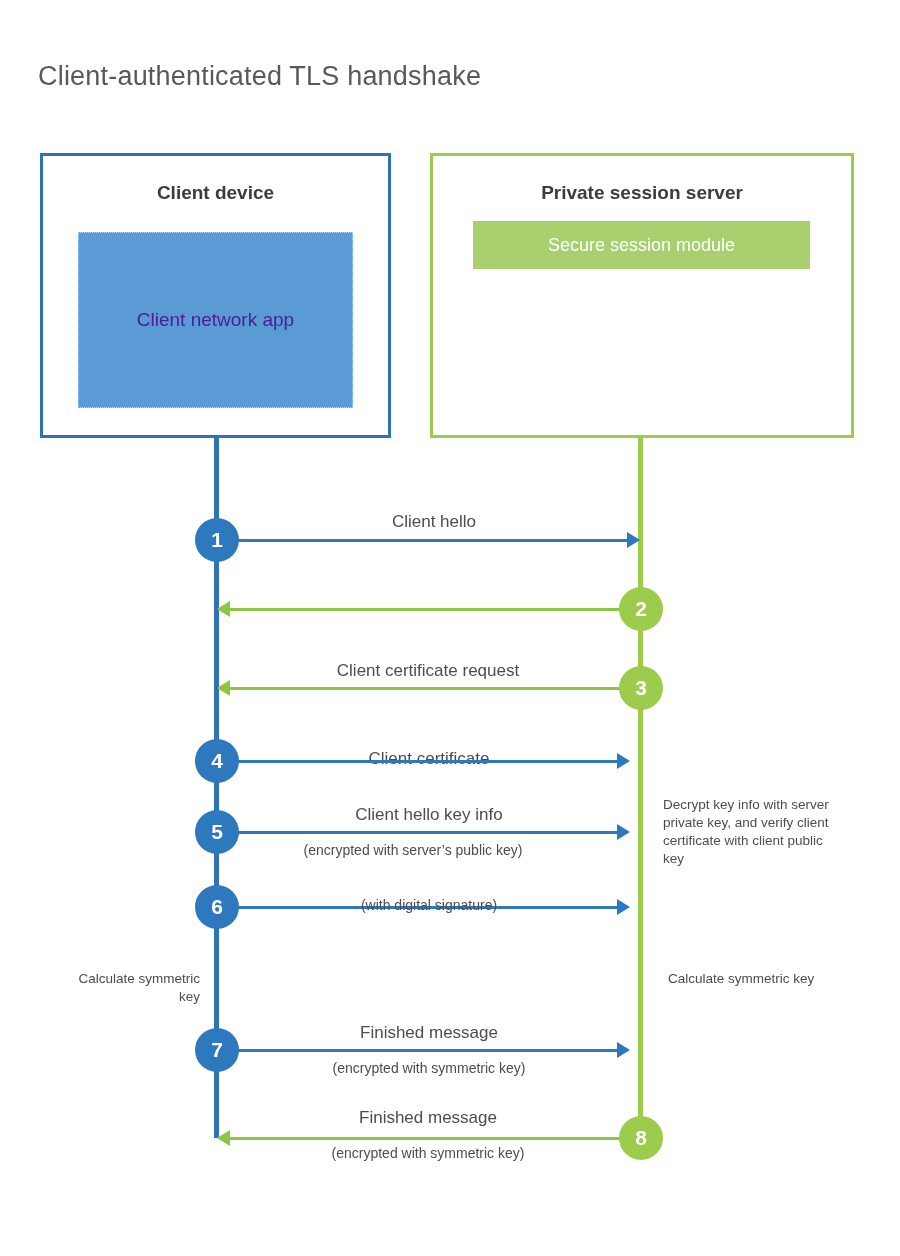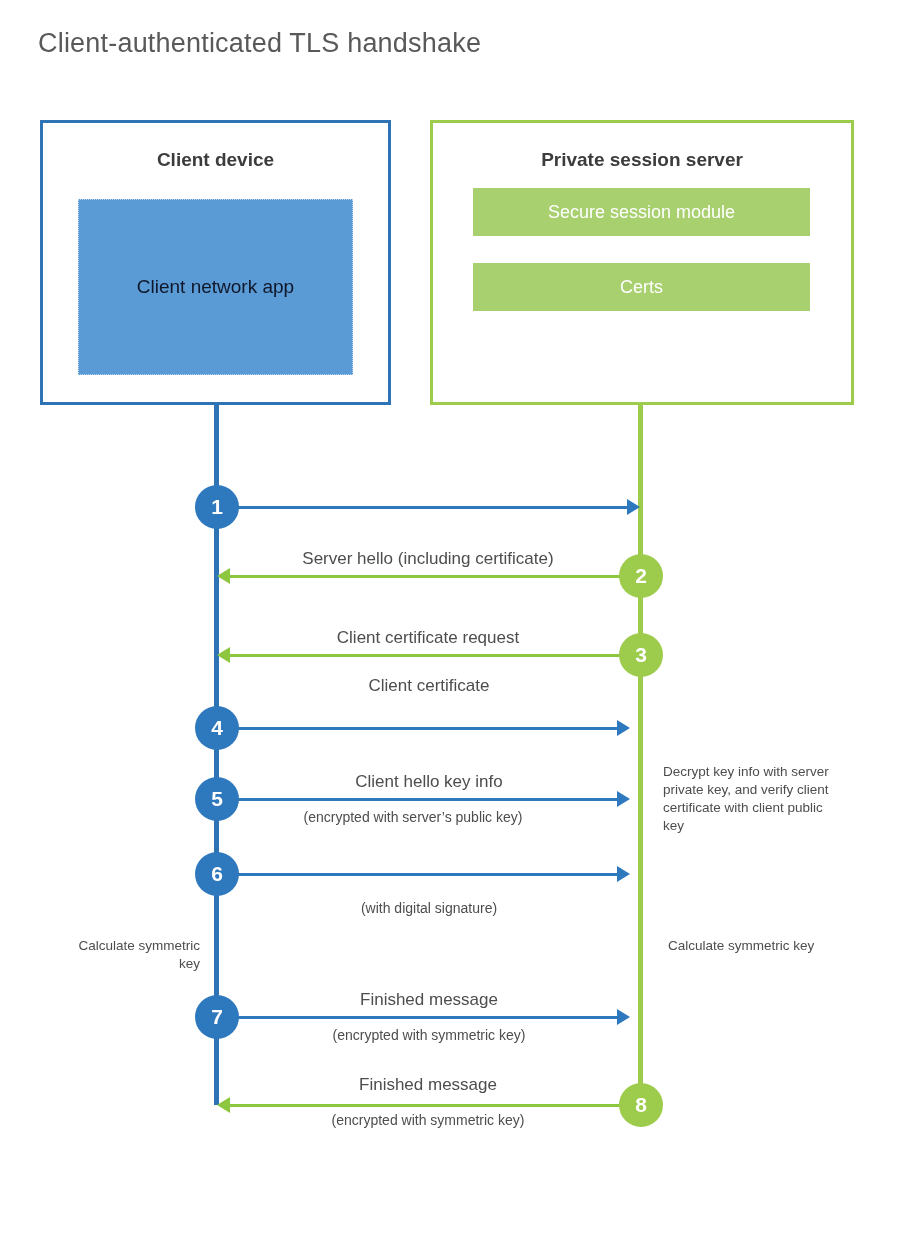--- a/index.html
+++ b/index.html
@@ -14,21 +14,21 @@
     color: #4d4d4d;
     position: relative;
     overflow: hidden;
   }
   #stage {
     position: absolute;
     left: 0; top: 0;
     width: 900px;
     height: 1256px;
   }
-  .abs { position: absolute; }
+  .abs { position: absolute; margin-top: 33px; }
 
   
   #page-title {
     left: 38px;
     top: 28px;
     font-size: 27px;
     font-weight: 400;
     color: #595959;
     letter-spacing: 0.2px;
     white-space: nowrap;
@@ -71,21 +71,21 @@
     width: 275px;
     height: 176px;
     background: #5B9BD5;
     border: 1px dotted #b9d4ec;
     box-sizing: border-box;
     display: flex;
     align-items: center;
     justify-content: center;
   }
   #client-app-box .app-label {
-    color: #0f172a;
+    color: #4c1d95;
     font-size: 19px;
     line-height: 26px;
     text-align: center;
     max-width: 190px;
     font-weight: 400;
   }
 
   
   .server-bar {
     left: 473px;
@@ -198,53 +198,52 @@
     <div class="panel-title">Client device</div>
   </div>
   <div class="abs" id="client-app-box">
     <div class="app-label">Client network app</div>
   </div>
 
   <div class="abs" id="server-panel">
     <div class="panel-title">Private session server</div>
   </div>
   <div class="abs server-bar" id="server-bar-0">Secure session module</div>
-  <div class="abs server-bar" id="server-bar-1">Certs</div>
 
   <div class="abs" id="client-lifeline"></div>
   <div class="abs" id="server-lifeline"></div>
 
+  <div class="abs arrow-label" style="left:228px; top:479px; width:412px;">Client hello</div>
   <div class="abs arrow-line blue" style="left:217px; top:506px; width:410px;"></div>
   <div class="abs arrow-head right blue" style="left:627px; top:499px;"></div>
   <div class="abs step-circle blue" style="left:195px; top:485px;">1</div>
 
-  <div class="abs arrow-label" style="left:222px; top:549px; width:412px;">Server hello (including certificate)</div>
   <div class="abs arrow-line green" style="left:230px; top:575px; width:410px;"></div>
   <div class="abs arrow-head left green" style="left:217px; top:568px;"></div>
   <div class="abs step-circle green" style="left:619px; top:554px;">2</div>
 
   <div class="abs arrow-label" style="left:222px; top:628px; width:412px;">Client certificate request</div>
   <div class="abs arrow-line green" style="left:230px; top:654px; width:410px;"></div>
   <div class="abs arrow-head left green" style="left:217px; top:647px;"></div>
   <div class="abs step-circle green" style="left:619px; top:633px;">3</div>
 
-  <div class="abs arrow-label" style="left:228px; top:676px; width:402px;">Client certificate</div>
+  <div class="abs arrow-label" style="left:228px; top:716px; width:402px;">Client certificate</div>
   <div class="abs arrow-line blue" style="left:217px; top:727px; width:400px;"></div>
   <div class="abs arrow-head right blue" style="left:617px; top:720px;"></div>
   <div class="abs step-circle blue" style="left:195px; top:706px;">4</div>
 
   <div class="abs arrow-label" style="left:228px; top:772px; width:402px;">Client hello key info</div>
   <div class="abs arrow-line blue" style="left:217px; top:798px; width:400px;"></div>
   <div class="abs arrow-head right blue" style="left:617px; top:791px;"></div>
   <div class="abs arrow-sublabel" style="left:212px; top:809px; width:402px;">(encrypted with server’s public key)</div>
   <div class="abs step-circle blue" style="left:195px; top:777px;">5</div>
 
   <div class="abs arrow-line blue" style="left:217px; top:873px; width:400px;"></div>
   <div class="abs arrow-head right blue" style="left:617px; top:866px;"></div>
-  <div class="abs arrow-sublabel" style="left:228px; top:900px; width:402px;">(with digital signature)</div>
+  <div class="abs arrow-sublabel" style="left:228px; top:864px; width:402px;">(with digital signature)</div>
   <div class="abs step-circle blue" style="left:195px; top:852px;">6</div>
 
   <div class="abs arrow-label" style="left:228px; top:990px; width:402px;">Finished message</div>
   <div class="abs arrow-line blue" style="left:217px; top:1016px; width:400px;"></div>
   <div class="abs arrow-head right blue" style="left:617px; top:1009px;"></div>
   <div class="abs arrow-sublabel" style="left:228px; top:1027px; width:402px;">(encrypted with symmetric key)</div>
   <div class="abs step-circle blue" style="left:195px; top:995px;">7</div>
 
   <div class="abs arrow-label" style="left:222px; top:1075px; width:412px;">Finished message</div>
   <div class="abs arrow-line green" style="left:230px; top:1104px; width:410px;"></div>

